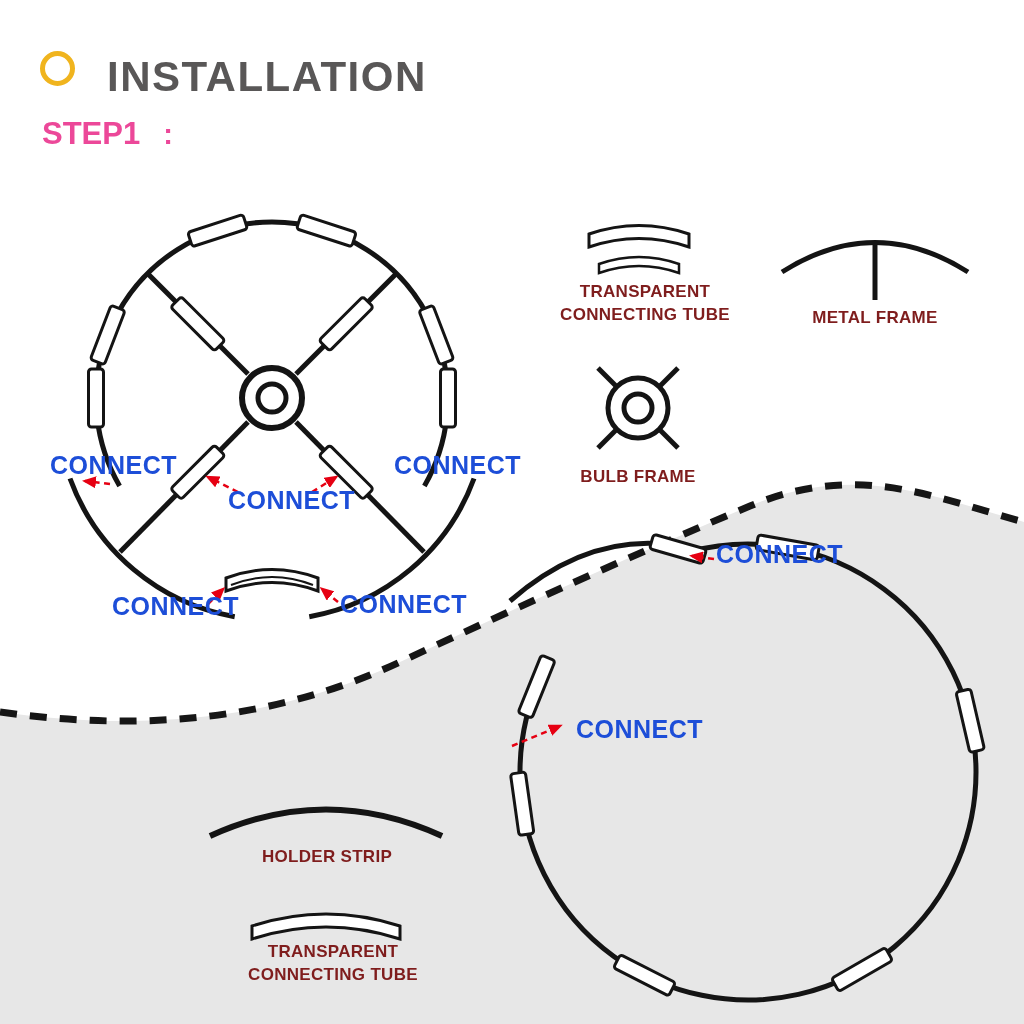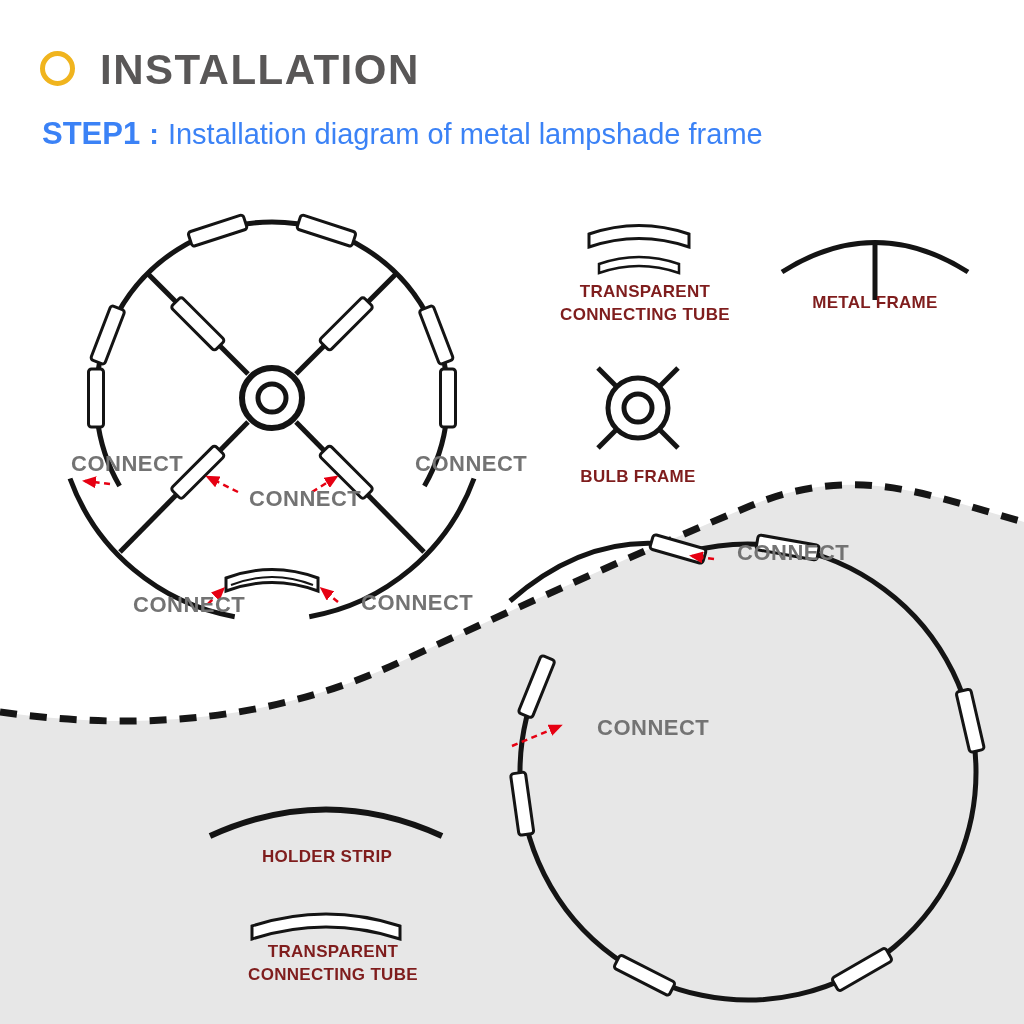--- a/index.html
+++ b/index.html
@@ -11,28 +11,28 @@
   
   .bullet-ring{
     position:absolute;left:40px;top:51px;width:25px;height:25px;
     border:5px solid #f0b41e;border-radius:50%;background:#fff;
   }
   .page-title{
     position:absolute;left:92px;top:38px;font-size:42px;font-weight:600;
     color:#595757;letter-spacing:1.5px;
   }
   .step-heading{
-    position:absolute;left:42px;top:116px;display:flex;align-items:baseline;gap:9px;color:#3b82f6;
+    position:absolute;left:42px;top:116px;display:flex;align-items:baseline;gap:23px;color:#ec4899;
   }
   .step-label{font-size:31px;font-weight:800;}
   .step-colon{font-size:29px;font-weight:600;}
   .step-desc{font-size:29px;font-weight:500;}
   
   .connect{
-    position:absolute;color:#737373;font-weight:700;font-size:22px;letter-spacing:.5px;margin-left:21px;
+    position:absolute;color:#1d4ed8;font-weight:700;font-size:25px;letter-spacing:.5px;
   }
   .legend-label{
     position:absolute;transform:translateX(-50%);text-align:center;
     font-size:17px;font-weight:700;color:#7f1d1d;line-height:1.35;
     white-space:pre-line;letter-spacing:.3px;
   }
 </style>
 </head>
 <body>
 
@@ -132,38 +132,37 @@
       <path d="M238,492 L208,477" marker-end="url(#redhead)"></path>
       <path d="M312,492 L336,477" marker-end="url(#redhead)"></path>
       <path d="M208,604 L223,589" marker-end="url(#redhead)"></path>
       <path d="M338,602 L322,589" marker-end="url(#redhead)"></path>
       <path d="M714,559 L692,556" marker-end="url(#redhead)"></path>
       <path d="M512,746 L560,726" marker-end="url(#redhead)"></path>
     </g>
   </svg>
 
   <span class="bullet-ring"></span>
-  <h1 class="page-title" style="margin:8px">INSTALLATION</h1>
+  <h1 class="page-title" style="margin:15px">INSTALLATION</h1>
 
   <div class="step-heading">
     <span class="step-label">STEP1</span>
     <span class="step-colon">:</span>
-    <span class="step-desc">Installation diagram of metal lampshade frame</span>
   </div>
 
   <span class="connect" style="left:50px;top:451px">CONNECT</span>
   <span class="connect" style="left:228px;top:486px">CONNECT</span>
   <span class="connect" style="left:394px;top:451px">CONNECT</span>
   <span class="connect" style="left:112px;top:592px">CONNECT</span>
   <span class="connect" style="left:340px;top:590px">CONNECT</span>
 
   <span class="connect" style="left:716px;top:540px">CONNECT</span>
   <span class="connect" style="left:576px;top:715px">CONNECT</span>
 
   <div class="legend-label" style="left:645px;top:281px">TRANSPARENT
 CONNECTING TUBE</div>
-  <div class="legend-label" style="left:875px;top:292px">METAL FRAME</div>
+  <div class="legend-label" style="left:875px;top:307px">METAL FRAME</div>
   <div class="legend-label" style="left:638px;top:466px">BULB FRAME</div>
   <div class="legend-label" style="left:327px;top:846px">HOLDER STRIP</div>
   <div class="legend-label" style="left:333px;top:941px">TRANSPARENT
 CONNECTING TUBE</div>
 
 </div>
 
 </body></html>

